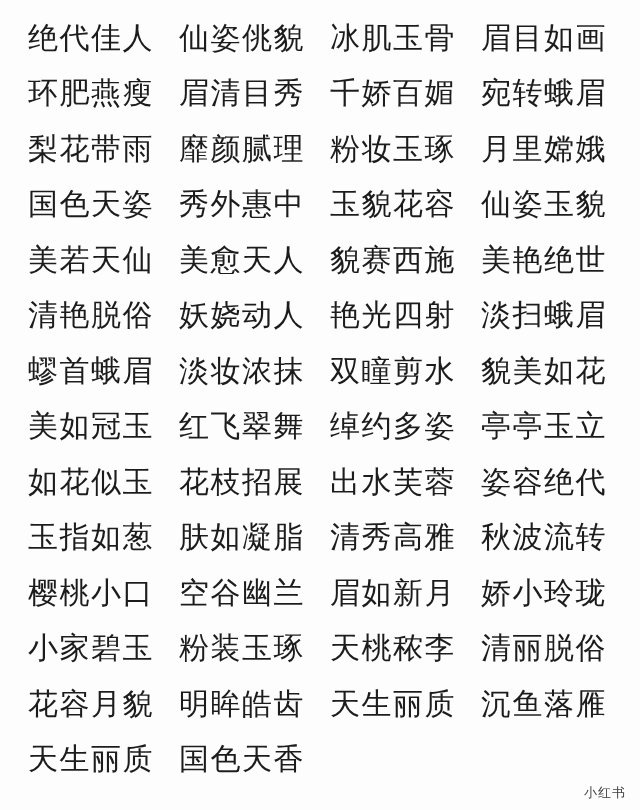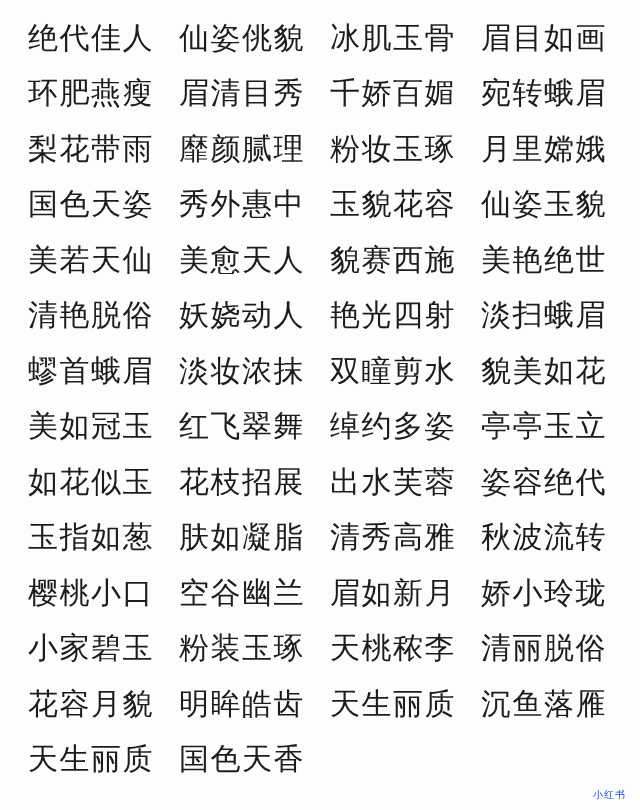--- a/index.html
+++ b/index.html
@@ -35,22 +35,22 @@
     line-height: 1;
     color: #1c1c1c;
     letter-spacing: 1.5px;
     white-space: nowrap;
     font-weight: 500;
   }
   .watermark {
     position: absolute;
     right: 14px;
     bottom: 8px;
-    font-size: 10px;
-    color: #1d4ed8;
+    font-size: 13px;
+    color: #404040;
     letter-spacing: 1px;
     pointer-events: none;
     user-select: none;
   }
 </style>
 </head>
 <body>
 
 <div id="page">
   <div class="grid">

